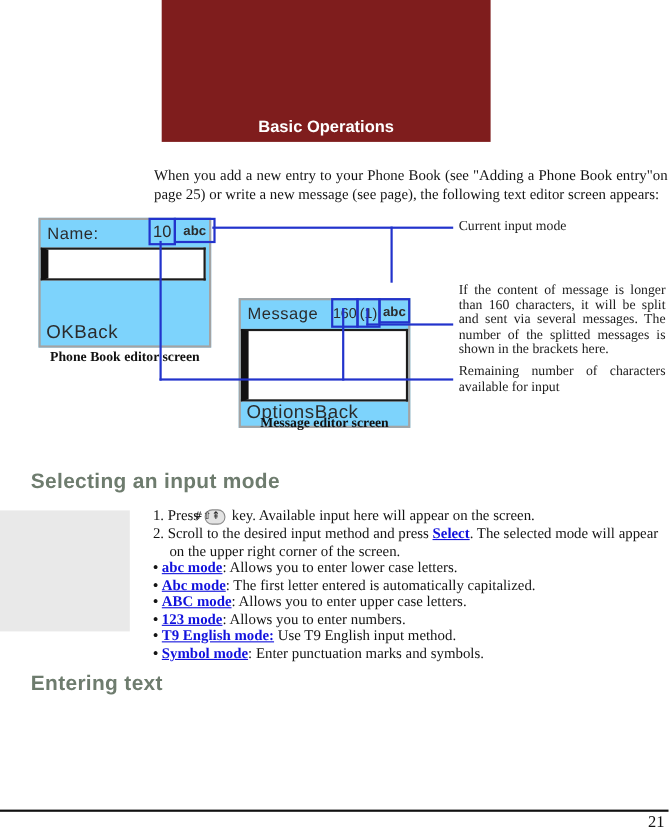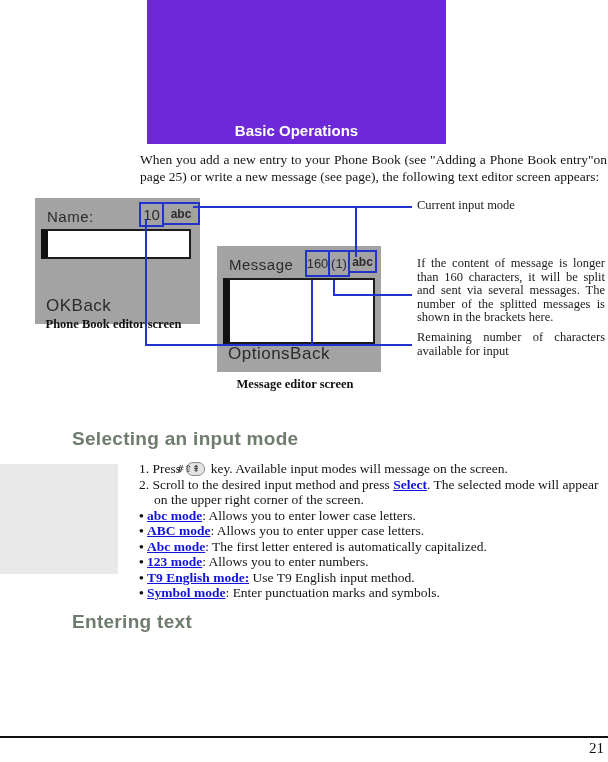--- a/index.html
+++ b/index.html
@@ -1,32 +1,32 @@
 <!DOCTYPE html>
 <html><head>
 <meta charset="utf-8">
 <style>
   html,body{margin:0;padding:0;background:#fff;}
   #page{position:relative;width:608px;height:762px;background:#ffffff;overflow:hidden;
         font-family:"Liberation Serif","DejaVu Serif",serif;color:#141414;}
 
   
-  .banner{position:absolute;left:147px;top:0;width:299px;height:144px;background:#6d28d9;}
+  .banner{position:absolute;left:147px;top:0;width:299px;height:129px;background:#7f1d1d;}
   .banner-title{position:absolute;left:0;right:0;bottom:5px;text-align:center;color:#ffffff;
         font-family:"Liberation Sans","DejaVu Sans",sans-serif;font-weight:bold;font-size:15px;}
 
   
   .intro{position:absolute;left:140px;top:120px;width:467px;font-size:13.5px;line-height:16.5px;
         text-align:justify;margin-top:32px;}
 
   
-  .screen{position:absolute;background:#a3a3a3;border:6px solid #a3a3a3;
+  .screen{position:absolute;background:#7dd3fc;border:2px solid #a3a3a3;
         font-family:"Liberation Sans","DejaVu Sans",sans-serif;}
   .pb-screen{left:35px;top:198px;width:153px;height:114px;}
-  .msg-screen{left:217px;top:246px;width:152px;height:114px;}
+  .msg-screen{left:217px;top:271px;width:152px;height:114px;}
   .screen .field-label{position:absolute;left:6px;top:4px;font-size:15px;color:#2b2b2b;letter-spacing:.5px;}
   .blue-box{position:absolute;border:2px solid #2233cc;background:transparent;display:flex;
         align-items:center;justify-content:center;color:#2b2b2b;}
   .pb-counter{left:98px;top:-2px;width:21px;height:21px;font-size:15px;}
   .pb-mode{left:121px;top:-2px;width:34px;height:19px;font-size:12px;font-weight:bold;}
   .msg-counter{left:82px;top:-2px;width:21px;height:23px;font-size:13px;}
   .msg-split{left:105px;top:-2px;width:18px;height:23px;font-size:13px;}
   .msg-mode{left:125px;top:-2px;width:25px;height:19px;font-size:12px;font-weight:bold;}
   .input-box{position:absolute;border:2px solid #1c1c1c;border-left:7px solid #111;background:#fff;}
   .pb-input{left:0px;top:25px;width:141px;height:26px;}
@@ -41,21 +41,21 @@
   .cline{position:absolute;background:#2233cc;}
 
   
   .anno{position:absolute;left:417px;width:188px;font-size:12.5px;line-height:13.5px;color:#1a1a1a;}
   .anno-current{top:199px;}
   .anno-split{top:257px;text-align:justify;}
   .anno-remaining{top:331px;text-align:justify;}
 
   
   .section-h{position:absolute;left:28px;font-family:"Liberation Sans","DejaVu Sans",sans-serif;
-        font-weight:bold;font-size:19px;color:#6e7c6e;letter-spacing:.3px;margin-left:44px;}
+        font-weight:bold;font-size:19px;color:#6e7c6e;letter-spacing:.3px;}
   .h-selecting{top:428px;}
   .h-entering{top:611px;text-align:center;}
 
   
   .preview-bg{position:absolute;left:0;top:464px;width:118px;height:110px;background:#e9e9e9;}
 
   
   .instructions{position:absolute;left:139px;top:461px;width:469px;font-size:13.5px;line-height:15.5px;}
   .step,.mode-item{padding-left:15px;text-indent:-15px;}
   .mode-item::before{content:"\2022\00a0";font-weight:bold;}
@@ -121,30 +121,30 @@
   <div class="preview-bg">
     
     
   </div>
 
   <div class="instructions">
     <div class="step">
       <span>1.</span>
       <span>Press</span>
       <span class="key-pill">#⇧⇞</span>
-      <span>key. Available input modes will message on the screen.</span>
+      <span>key. Available input here will appear on the screen.</span>
     </div>
     <div class="step">
       <span>2.</span>
       <span>Scroll to the desired input method and press</span>
       <span class="blue-term">Select</span><span>. The selected mode will appear on the upper right corner of the screen.</span>
     </div>
     <div class="mode-item"><span class="blue-term">abc mode</span><span>: Allows you to enter lower case letters.</span></div>
+    <div class="mode-item"><span class="blue-term">Abc mode</span><span>: The first letter entered is automatically capitalized.</span></div>
     <div class="mode-item"><span class="blue-term">ABC mode</span><span>: Allows you to enter upper case letters.</span></div>
-    <div class="mode-item"><span class="blue-term">Abc mode</span><span>: The first letter entered is automatically capitalized.</span></div>
     <div class="mode-item"><span class="blue-term">123 mode</span><span>: Allows you to enter numbers.</span></div>
     <div class="mode-item"><span class="blue-term">T9 English mode:</span><span> Use T9 English input method.</span></div>
     <div class="mode-item"><span class="blue-term">Symbol mode</span><span>: Enter punctuation marks and symbols.</span></div>
   </div>
 
   <div class="section-h h-entering">Entering text</div>
 
   <div class="footer-rule"></div>
   <div class="page-num">21</div>
 

